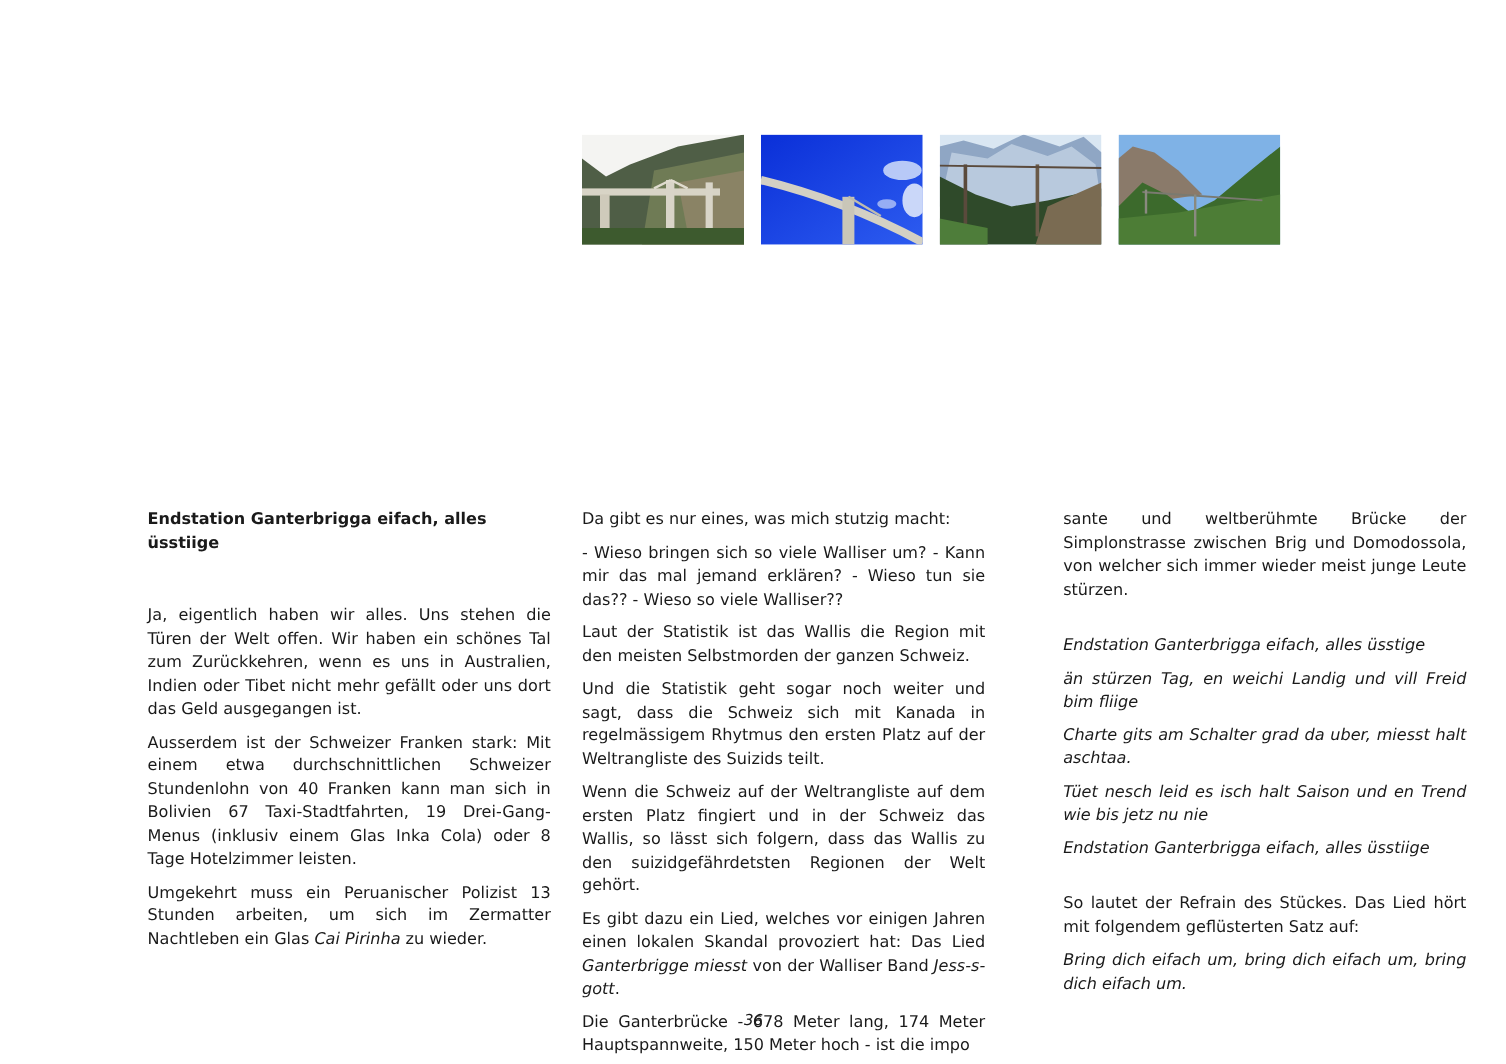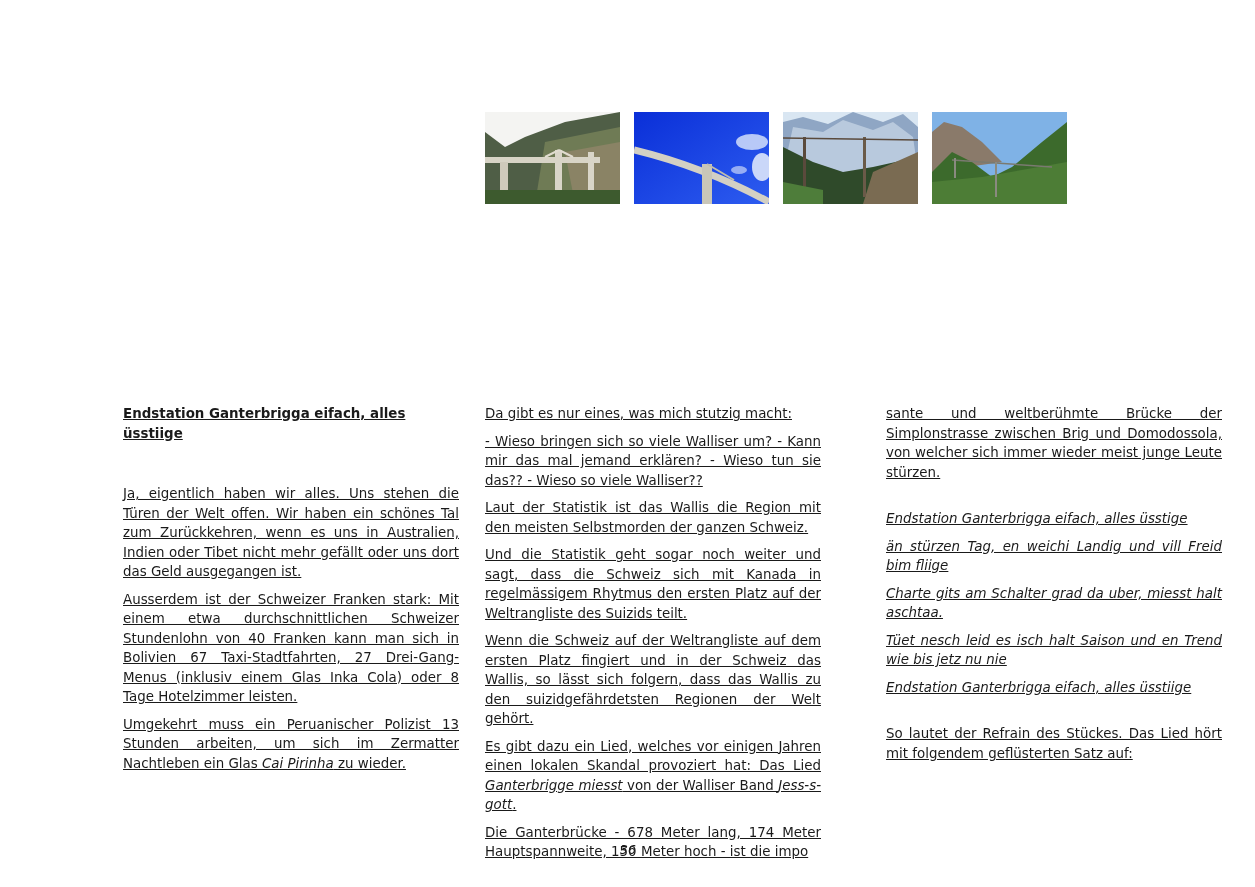--- a/index.html
+++ b/index.html
@@ -1,22 +1,22 @@
 <!DOCTYPE html>
 <html><head>
 <meta charset="utf-8">
 <style>
   html, body { margin: 0; padding: 0; background: #ffffff; }
   body { width: 1255px; height: 887px; position: relative; overflow: hidden;
          font-family: "DejaVu Sans", sans-serif; color: #1a1a1a; }
   .photos { position: absolute; top: 112px; left: 485px; display: flex; gap: 14px; }
   .photo { width: 135px; height: 92px; position: relative; overflow: hidden; }
   .photo svg { display: block; width: 100%; height: 100%; }
-  .col { position: absolute; top: 404px; width: 336px; font-size: 13.4px; line-height: 19.5px;
-         text-align: justify; hyphens: manual; text-decoration: underline; }
+  .col { position: absolute; top: 424px; width: 336px; font-size: 13.4px; line-height: 19.5px;
+         text-align: justify; hyphens: manual; }
   .col p { margin: 0 0 8px 0; }
   .c1 { left: 123px; }
   .c2 { left: 485px; }
   .c3 { left: 846px; margin-left: 40px; }
   .heading { font-weight: bold; font-size: 13.4px; margin: 0 0 41px 0 !important; text-align: left; }
   .it { font-style: italic; }
   .gap { height: 19px; }
   .pagenum { position: absolute; top: 842px; left: 0; width: 1255px; text-align: center;
              font-style: italic; font-size: 12.5px; padding-left: 2px; box-sizing: border-box; }
   .pagenum span { position: absolute; left: 620px; }
@@ -79,21 +79,21 @@
       <line x1="20" y1="48" x2="120" y2="55" stroke="#7a7a70" stroke-width="1.5"></line>
       <rect x="63" y="50" width="2" height="35" fill="#8a8a80"></rect>
       <rect x="22" y="46" width="2" height="20" fill="#8a8a80"></rect>
     </svg>
   </div>
 </div>
 
 <div class="col c1">
   <p class="heading">Endstation Ganterbrigga eifach, alles üsstiige</p>
   <p>Ja, eigentlich haben wir alles. Uns stehen die Türen der Welt offen. Wir haben ein schönes Tal zum Zu­rückkehren, wenn es uns in Australien, Indien oder Tibet nicht mehr gefällt oder uns dort das Geld aus­gegangen ist.</p>
-  <p>Ausserdem ist der Schweizer Franken stark: Mit einem etwa durchschnittlichen Schweizer Stunden­lohn von 40 Franken kann man sich in Bolivien 67 Taxi-Stadtfahrten, 27 Drei-Gang-Menus (inklusiv einem Glas Inka Cola) oder 8 Tage Hotelzimmer lei­sten.</p>
+  <p>Ausserdem ist der Schweizer Franken stark: Mit einem etwa durchschnittlichen Schweizer Stunden­lohn von 40 Franken kann man sich in Bolivien 67 Taxi-Stadtfahrten, 19 Drei-Gang-Menus (inklusiv einem Glas Inka Cola) oder 8 Tage Hotelzimmer lei­sten.</p>
   <p><span>Umgekehrt muss ein Peruanischer Polizist 13 Stun­den arbeiten, um sich im Zermatter Nachtleben ein Glas </span><span class="it">Cai Pirinha</span><span> zu wieder.</span></p>
 </div>
 
 <div class="col c2">
   <p>Da gibt es nur eines, was mich stutzig macht:</p>
   <p>- Wieso bringen sich so viele Walliser um? - Kann mir das mal jemand erklären? - Wieso tun sie das?? - Wieso so viele Walliser??</p>
   <p>Laut der Statistik ist das Wallis die Region mit den meisten Selbstmorden der ganzen Schweiz.</p>
   <p>Und die Statistik geht sogar noch weiter und sagt, dass die Schweiz sich mit Kanada in regelmässigem Rhytmus den ersten Platz auf der Weltrangliste des Suizids teilt.</p>
   <p>Wenn die Schweiz auf der Weltrangliste auf dem ersten Platz fingiert und in der Schweiz das Wallis, so lässt sich folgern, dass das Wallis zu den suizid­gefährdetsten Regionen der Welt gehört.</p>
   <p><span>Es gibt dazu ein Lied, welches vor einigen Jahren einen lokalen Skandal provoziert hat: Das Lied </span><span class="it">Gan­terbrigge miesst</span><span> von der Walliser Band </span><span class="it">Jess-s-gott</span><span>.</span></p>
@@ -103,17 +103,18 @@
 <div class="col c3">
   <p>sante und weltberühmte Brücke der Simplonstras­se zwischen Brig und Domodossola, von welcher sich immer wieder meist junge Leute stürzen.</p>
   <div class="gap"></div>
   <p class="it">Endstation Ganterbrigga eifach, alles üsstige</p>
   <p class="it">än stürzen Tag, en weichi Landig und vill Freid bim fliige</p>
   <p class="it">Charte gits am Schalter grad da uber, miesst halt aschtaa.</p>
   <p class="it">Tüet nesch leid es isch halt Saison und en Trend wie bis jetz nu nie</p>
   <p class="it">Endstation Ganterbrigga eifach, alles üsstiige</p>
   <div class="gap"></div>
   <p>So lautet der Refrain des Stückes. Das Lied hört mit folgendem geflüsterten Satz auf:</p>
+  <p class="it">Bring dich eifach um, bring dich eifach um, bring dich eifach um.</p>
 </div>
 
 <div class="pagenum">
   <span>36</span>
 </div>
 
 </body></html>

